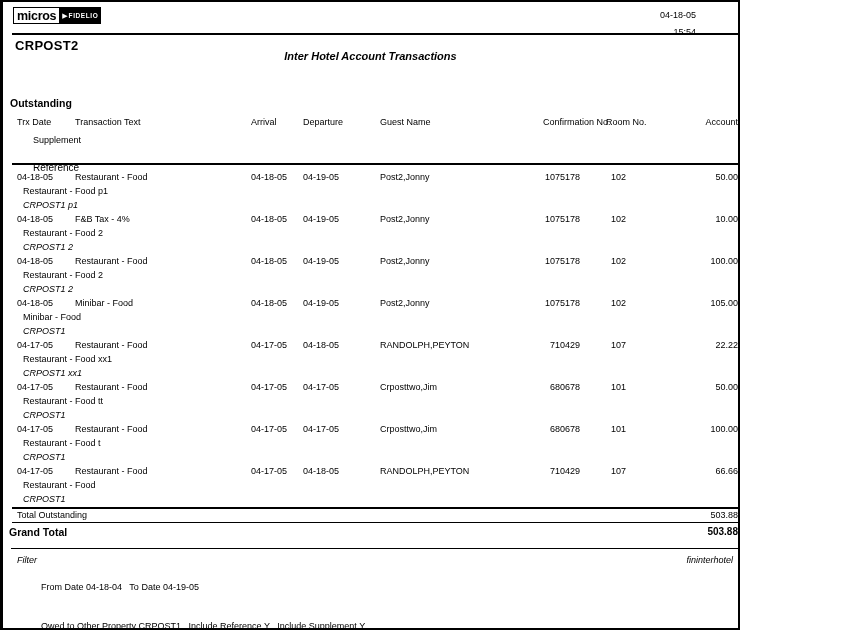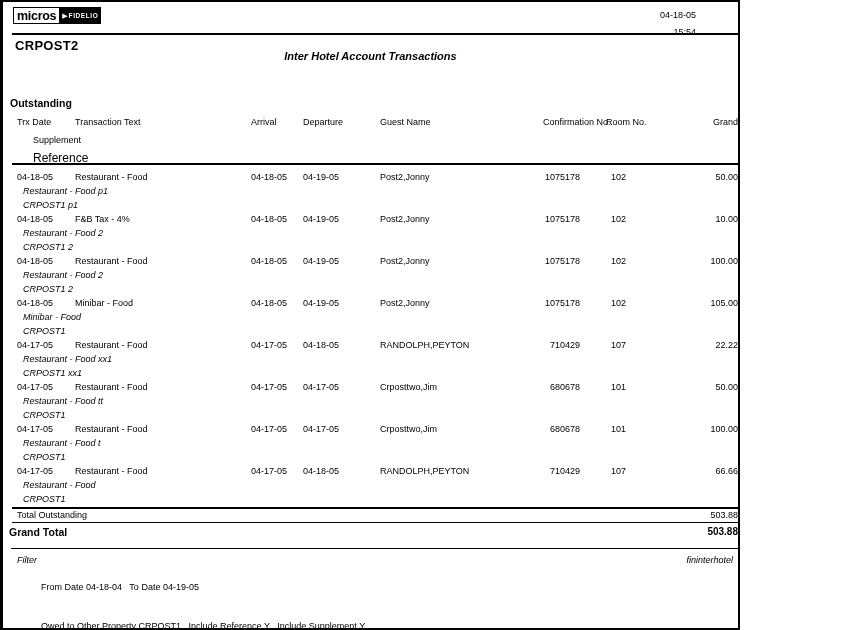--- a/index.html
+++ b/index.html
@@ -40,28 +40,28 @@
   .c-guest { left:377px; width:160px; }
   .c-conf  { left:500px; width:77px; text-align:right; }
   .c-room  { left:608px; width:36px; }
   .c-amt   { left:620px; width:115px; text-align:right; }
   .h-conf  { left:540px; width:80px; text-align:left; }
   .h-room  { left:603px; width:50px; text-align:left; }
 
   .col-headers { top:115px; left:0; width:864px; height:14px; font-size:9px; }
   .col-headers span { position:absolute; top:0; }
   .sub-hdr-supplement { top:133px; left:30px; font-size:9px; }
-  .sub-hdr-reference  { top:149px; left:30px; font-size:12px;text-align:right; }
+  .sub-hdr-reference  { top:160px; left:30px; font-size:10px;text-align:right; }
   .header-rule { top:161px; left:9px; width:732px; height:2px; }
 
   
   .rows { position:absolute; top:168px; left:0; width:864px; }
   .row { position:relative; height:42px; font-size:9px; }
   .row .cell { position:absolute; top:2px; white-space:nowrap; }
-  .row .supplement { position:absolute; top:16px; left:20px; font-style:italic; white-space:nowrap; }
+  .row .supplement { position:absolute; top:16px; left:20px; white-space:nowrap; }
   .row .reference  { position:absolute; top:30px; left:20px; font-style:italic; white-space:nowrap; }
 
   
   .total-rule-top { top:505px; left:9px; width:732px; height:2px; }
   .total-outstanding-label { top:508px; left:14px; font-size:9px; }
   .total-outstanding-amount { top:508px; font-size:9px; }
   .total-rule-mid { top:520px; left:9px; width:732px; height:1px; }
   .grand-total-label { top:524px; left:6px; font-size:10.5px; font-weight:bold; }
   .grand-total-amount { top:524px; font-size:10px; font-weight:bold; }
 
@@ -93,21 +93,21 @@
 
   <div class="abs section-label">Outstanding</div>
   <div class="abs col-headers">
     <span class="c-trx">Trx Date</span>
     <span class="c-text">Transaction Text</span>
     <span class="c-arr">Arrival</span>
     <span class="c-dep">Departure</span>
     <span class="c-guest">Guest Name</span>
     <span class="h-conf">Confirmation No.</span>
     <span class="h-room">Room No.</span>
-    <span class="c-amt">Grand</span>
+    <span class="c-amt">Account</span>
   </div>
   <div class="abs sub-hdr-supplement">Supplement</div>
   <div class="abs sub-hdr-reference">Reference</div>
   <div class="rule header-rule"></div>
 
   <div class="rows">
     <div class="row">
       <span class="cell c-trx">04-18-05</span>
       <span class="cell c-text">Restaurant - Food</span>
       <span class="cell c-arr">04-18-05</span>

